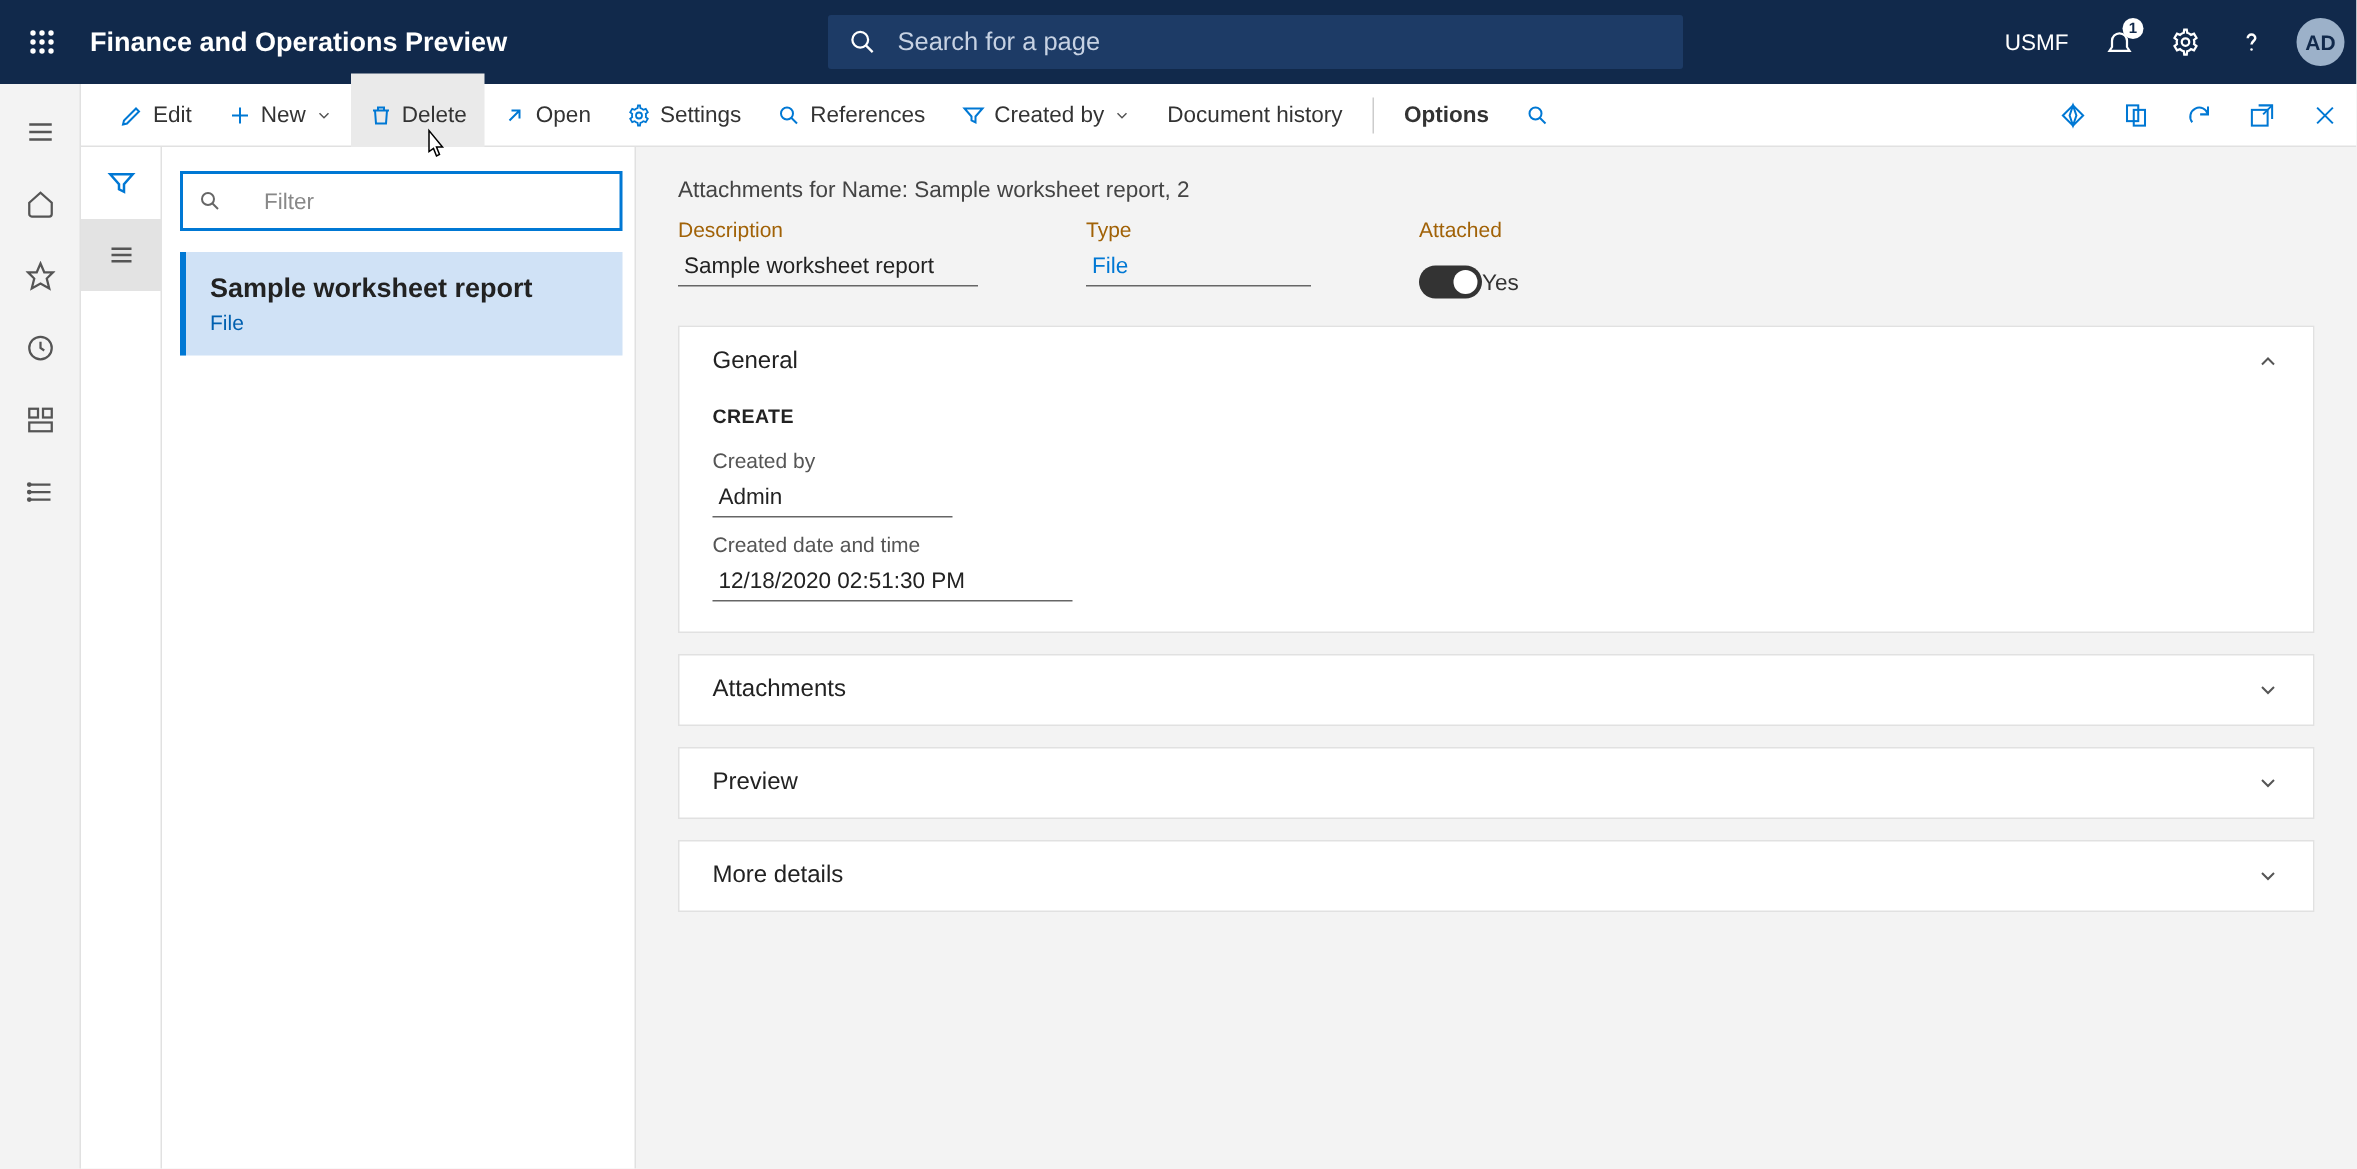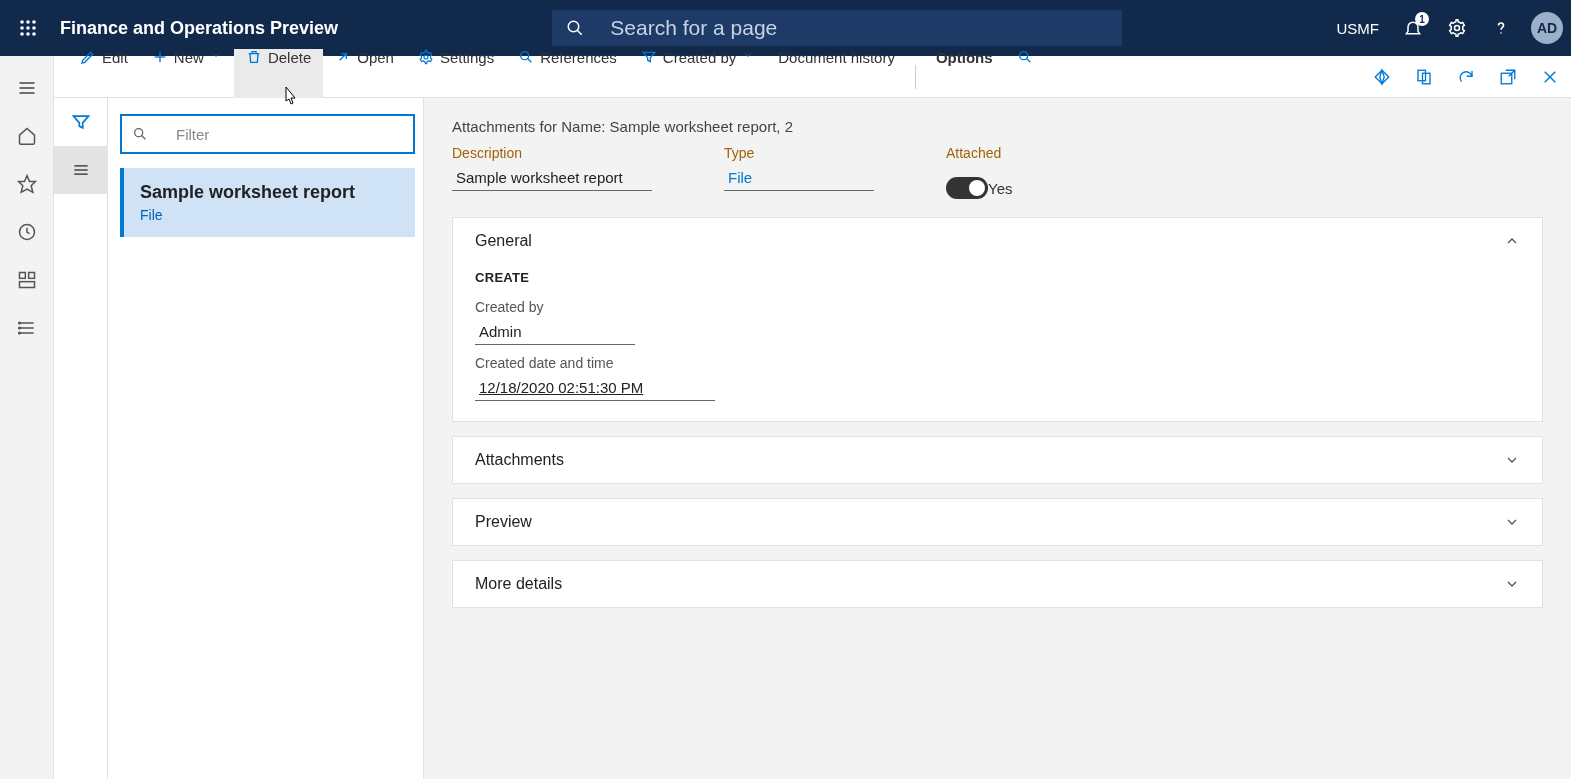--- a/index.html
+++ b/index.html
@@ -4,31 +4,31 @@
 <style>
 * { box-sizing: border-box; margin: 0; padding: 0; font-family: "Segoe UI", sans-serif; }
 body { background: #f3f3f3; width: 1571px; height: 779px; overflow: hidden; }
 
 
 .topbar { height: 56px; background: #11294b; color: #fff; display: flex; align-items: center; padding: 0 8px; }
 .topbar .waffle { width: 40px; display:flex; align-items:center; justify-content:center; }
 .topbar .title { font-size: 18px; font-weight: 600; margin-left: 12px; }
 .topbar .search-wrap { margin-left: auto; margin-right: auto; width: 570px; height: 36px; background: #1d3b66; border-radius: 2px; display:flex; align-items:center; padding: 0 14px; }
 .topbar .search-wrap .sicon { color:#fff; margin-right:14px; }
-.topbar .search-wrap input { flex:1; background:transparent; border:none; outline:none; color:#22c55e; font-size:21px;margin-left:12px; }
+.topbar .search-wrap input { flex:1; background:transparent; border:none; outline:none; color:#22c55e; font-size:17px; }
 .topbar .search-wrap input::placeholder { color:#c7d2e3; }
 .topbar .right { display:flex; align-items:center; gap:4px; }
 .topbar .right .txt { font-size:15px; margin-right:10px; }
 .topbar .iconbtn { width:40px; height:40px; display:flex; align-items:center; justify-content:center; color:#fff; position:relative; }
 .topbar .avatar { width:32px; height:32px; border-radius:50%; background:#9cb1c9; color:#11294b; display:flex; align-items:center; justify-content:center; font-size:14px; font-weight:600; margin-left:6px;}
 .badge { position:absolute; top:4px; right:4px; width:14px; height:14px; border-radius:50%; background:#fff; color:#11294b; font-size:10px; display:flex; align-items:center; justify-content:center; font-weight:bold;}
 
 
 .actionbar { height: 42px; background:#fff; display:flex; align-items:center; padding-left:68px; border-bottom:1px solid #e1e1e1; }
-.actionbar .abtn { display:flex; align-items:flex-start; gap:6px; padding: 0 12px; height:56px; font-size:15px; color:#333; }
+.actionbar .abtn { display:flex; align-items:center; gap:6px; padding: 0 12px; height:56px; font-size:15px; color:#333; }
 .actionbar .abtn .aicon { color:#0078d4; }
 .actionbar .abtn.hover { background:#eaeaea; }
 .actionbar .sep { width:1px; height:24px; background:#ccc; margin: 0 8px;}
 .actionbar .right-actions { margin-left:auto; display:flex; align-items:center; }
 .actionbar .right-actions .ricon { width:42px; height:42px; display:flex; align-items:center; justify-content:center; color:#0078d4; font-size:16px;}
 .actionbar .options { font-weight:600; }
 
 .cursor { position:absolute; top:85px; left:278px; z-index:10; pointer-events:none;}
 
 
@@ -64,21 +64,21 @@
 .toggle .knob{ width:16px; height:16px; border-radius:50%; background:#fff; position:absolute; top:3px; right:3px;}
 .toggle-lbl{ font-size:15px; color:#333;}
 
 .card { background:#fff; border:1px solid #e1e1e1; margin-bottom:14px; }
 .card-head{ display:flex; align-items:center; justify-content:space-between; padding:14px 22px; font-size:16px; color:#222;}
 .card-body{ padding:6px 22px 20px 22px;}
 .columns{ display:flex; gap:120px;}
 .col .colhead{ font-size:13px; font-weight:700; letter-spacing:0.3px; color:#222; margin-bottom:14px;}
 .col .lbl{ font-size:14px; color:#555; margin-bottom:4px; margin-top:10px;}
 .col .val{ font-size:15px; color:#222; border-bottom:1px solid #666; padding:4px 4px; width:200px;}
-.col .val.wide{ width:240px;text-decoration:underline;}
+.col .val.wide{ width:240px;}
 .col .notes{ width:240px; height:110px; border-bottom:1px solid #666; margin-top:6px;}
 .chev{ color:#555;}
 
 svg{ display:block;}
 </style>
 </head>
 <body>
 
 <div class="topbar">
   <div class="waffle">

